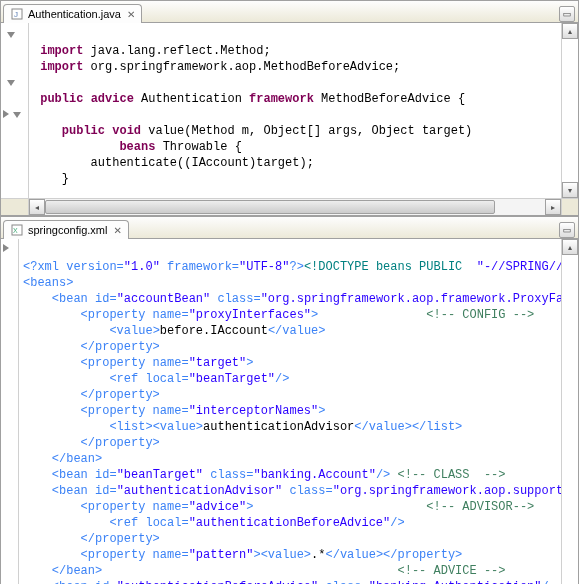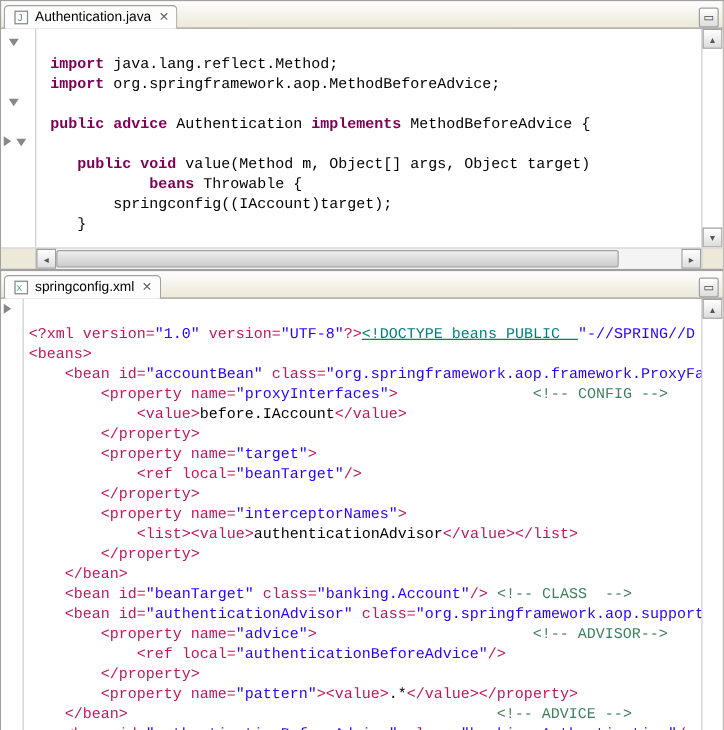--- a/index.html
+++ b/index.html
@@ -83,24 +83,24 @@
   }
   .hscroll {
     height: 17px; background:#f0f0f0; border-top:1px solid #d0d0d0;
     display:flex;
   }
   .hs-btn { width:16px; border:1px solid #a0a0a0; background:linear-gradient(#fff,#ddd); display:flex;align-items:center;justify-content:center;font-size:8px;color:#555;}
   .hs-track { flex:1; background:#f4f4f4; position:relative;}
   .hs-thumb { position:absolute; top:1px; bottom:1px; background:linear-gradient(#eee,#ccc); border:1px solid #a0a0a0; border-radius:2px;}
   .corner { width:17px; background:#ece9d8; border-left:1px solid #d0d0d0;}
   .kw { color: #7f0055; font-weight: bold; text-align: right; }
-  .tag { color: #be185d; }
+  .tag { color: #3b82f6; }
   .aval { color: #2a00ff; }
   .cmnt { color: #3f7f5f; margin-top: 39px; }
-  .doctype { color: #008080; text-decoration: underline; }
+  .doctype { color: #008080; }
   .gut-marks { position:relative; height:100%; }
   .fold { position:absolute; left:6px; font-size:10px; color:#888; }
   .tri { width:0;height:0;border-left:4px solid transparent;border-right:4px solid transparent;border-top:6px solid #888; display:inline-block;}
   .tri-r { width:0;height:0;border-top:4px solid transparent;border-bottom:4px solid transparent;border-left:6px solid #888; display:inline-block;}
 </style>
 </head>
 <body>
 
 <div class="pane pane-top">
   <div class="tabbar">
@@ -123,25 +123,25 @@
         <span class="fold" style="top:6px"><span class="tri"></span></span>
         <span class="fold" style="top:54px"><span class="tri"></span></span>
         <span class="fold" style="top:86px;left:2px"><span class="tri-r"></span></span>
         <span class="fold" style="top:86px;left:12px"><span class="tri"></span></span>
       </div>
     </div>
     <div class="editor">
  <span class="kw">import</span><span> java.lang.reflect.Method;</span>
  <span class="kw">import</span><span> org.springframework.aop.MethodBeforeAdvice;</span>
 
- <span class="kw">public</span> <span class="kw">advice</span><span> Authentication </span><span class="kw">implements</span><span> MethodBeforeAdvice {</span>
+ <span class="kw">public</span> <span class="kw">advice</span><span> Authentication </span><span class="kw">framework</span><span> MethodBeforeAdvice {</span>
 
     <span class="kw">public</span> <span class="kw">void</span><span> value(Method m, Object[] args, Object target)</span>
             <span class="kw">beans</span><span> Throwable {</span>
-<span>        springconfig((IAccount)target);</span>
+<span>        authenticate((IAccount)target);</span>
 <span>    }</span>
     </div>
     <div class="ov">
       <div class="sb-up">▴</div>
       <div class="sb-dn">▾</div>
     </div>
   </div>
   <div class="hscroll">
     <div style="width:28px;background:#ece9d8;border-right:1px solid #d0d0d0"></div>
     <div class="hs-btn">◂</div>
@@ -168,21 +168,21 @@
     <div class="spacer"></div>
     <div class="tb-btn">▭</div>
   </div>
   <div class="editor-wrap">
     <div class="gutter" style="width:18px">
       <div class="gut-marks">
         <span class="fold" style="top:4px;left:2px"><span class="tri-r"></span></span>
       </div>
     </div>
     <div class="editor">
-<span class="tag">&lt;?xml version=</span><span class="aval">"1.0"</span><span class="tag"> version=</span><span class="aval">"UTF-8"</span><span class="tag">?&gt;</span><span class="doctype">&lt;!DOCTYPE beans PUBLIC  </span><span class="aval">"-//SPRING//D</span>
+<span class="tag">&lt;?xml version=</span><span class="aval">"1.0"</span><span class="tag"> framework=</span><span class="aval">"UTF-8"</span><span class="tag">?&gt;</span><span class="doctype">&lt;!DOCTYPE beans PUBLIC  </span><span class="aval">"-//SPRING//D</span>
 <span class="tag">&lt;beans&gt;</span>
     <span class="tag">&lt;bean id=</span><span class="aval">"accountBean"</span><span class="tag"> class=</span><span class="aval">"org.springframework.aop.framework.ProxyFa</span>
         <span class="tag">&lt;property name=</span><span class="aval">"proxyInterfaces"</span><span class="tag">&gt;</span>               <span class="cmnt">&lt;!-- CONFIG --&gt;</span>
             <span class="tag">&lt;value&gt;</span><span>before.IAccount</span><span class="tag">&lt;/value&gt;</span>
         <span class="tag">&lt;/property&gt;</span>
         <span class="tag">&lt;property name=</span><span class="aval">"target"</span><span class="tag">&gt;</span>
             <span class="tag">&lt;ref local=</span><span class="aval">"beanTarget"</span><span class="tag">/&gt;</span>
         <span class="tag">&lt;/property&gt;</span>
         <span class="tag">&lt;property name=</span><span class="aval">"interceptorNames"</span><span class="tag">&gt;</span>
             <span class="tag">&lt;list&gt;</span><span class="tag">&lt;value&gt;</span><span>authenticationAdvisor</span><span class="tag">&lt;/value&gt;</span><span class="tag">&lt;/list&gt;</span>

